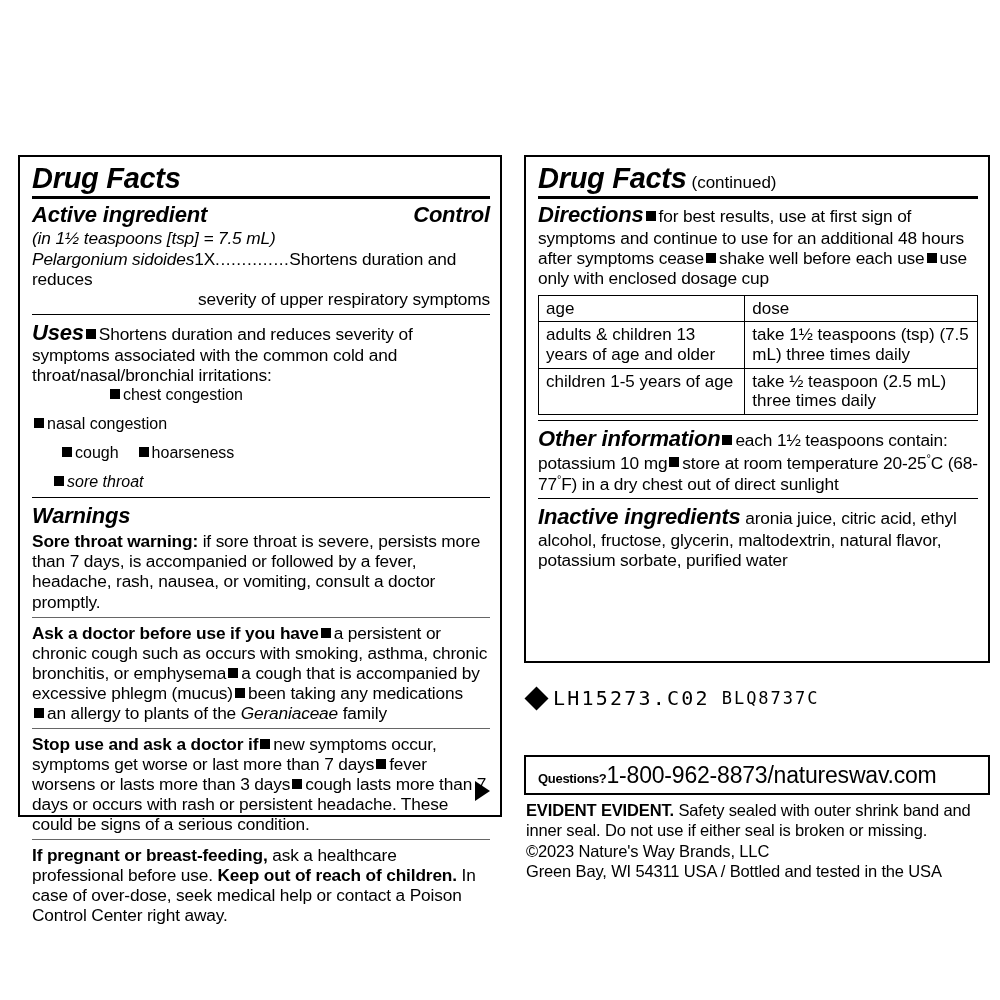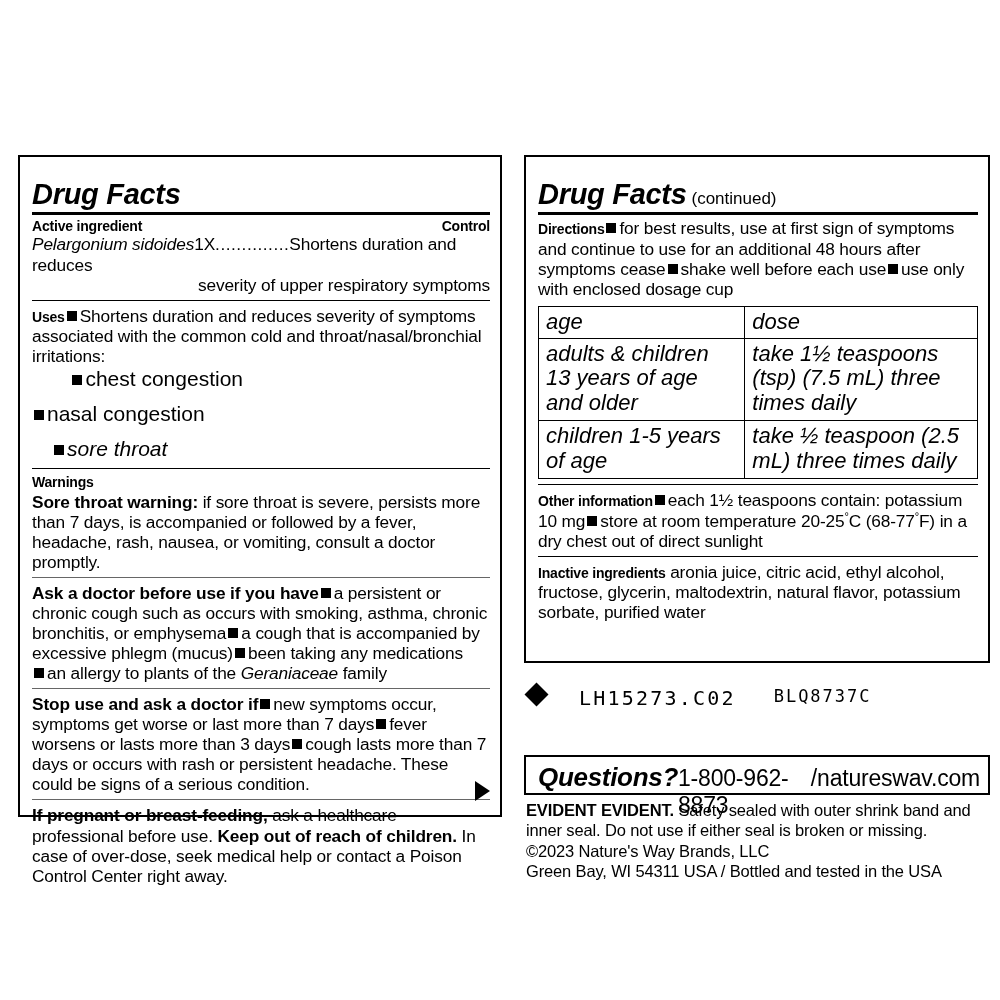--- a/index.html
+++ b/index.html
@@ -19,21 +19,21 @@
   
   .panel {
     position: absolute;
     border: 2.5px solid #000;
     background: #fff;
   }
   #left-panel  { left: 18px;  top: 155px; width: 484px; height: 662px; }
   #right-panel { left: 524px; top: 155px; width: 466px; height: 508px; }
   #questions-panel { left: 524px; top: 755px; width: 466px; height: 40px; border: 2.5px solid #000; }
 
-  .panel-inner { padding: 6px 10px 4px 12px; margin-top: 16px; }
+  .panel-inner { padding: 6px 10px 4px 12px; }
 
   
   .df-title {
     font-size: 29px;
     font-style: italic;
     font-weight: bold;
     letter-spacing: -0.3px;
     line-height: 1.05;
     display: flex;
     align-items: baseline;
@@ -45,21 +45,22 @@
     font-weight: normal;
     letter-spacing: 0;
   }
   .rule-thick { border-top: 3px solid #000; margin: 3px 0 3px 0; }
   .rule-thin  { border-top: 1px solid #000; margin: 5px 0 5px 0; }
   .rule-hair  { border-top: 1px solid #666; margin: 5px 0 5px 0; }
 
   
   .row { display: flex; justify-content: space-between; align-items: baseline; }
   .hdr-ital {
-    font-size: 14px;
+    font-size: 22px;
+    font-style: italic;
     font-weight: bold;
     letter-spacing: -0.2px;
   }
   .body {
     font-size: 17.3px;
     line-height: 1.16;
     letter-spacing: -0.15px;
   }
   .ital { font-style: italic; }
   .bold { font-weight: bold; }
@@ -70,50 +71,50 @@
     margin: 0 3px 1px 2px;
     vertical-align: baseline;
   }
   .ind-right { text-align: right; }
   .dots { letter-spacing: 0.5px; }
 
   
   .uses-bullets {
     display: flex;
     flex-wrap: wrap;
-    font-size: 21px;
+    font-size: 16px;
     line-height: 1.25;
     gap: 9px;
   }
   .uses-bullets .cell { width: 50%; }
   .uses-label { font-size:17.3px; }
 
   
   table.dose {
     width: 100%;
     border-collapse: collapse;
-    font-size: 22px;
+    font-size: 17px;
     line-height: 1.13;
-    font-style: italic;
   }
   table.dose td {
     border: 1.6px solid #000;
     padding: 3px 6px 4px 7px;
     vertical-align: top;
   }
   table.dose tr.head td { padding-bottom: 3px; }
   table.dose td.c1 { width: 47%; }
 
   
   #lot-line {
     position: absolute;
     left: 528px; top: 686px;
     width: 460px;
     display: flex;
-    gap: 30px;
+    align-items: center;
+    gap: 4px;
   }
   .diamond {
     width: 17px; height: 17px;
     background: #000;
     transform: rotate(45deg);
     margin-right: 4px;
   }
   .lotcode {
     font-family: "DejaVu Sans Mono", monospace;
     font-size: 20px;
@@ -122,23 +123,22 @@
   .lotcode.second { font-size: 17px; letter-spacing: 2px; margin-left: 8px; }
 
   
   .q-inner {
     display: flex;
     align-items: baseline;
     padding: 5px 8px 4px 12px;
     font-size: 18px;
   }
   .q-label {
-    font-style: italic;
     font-weight: bold;
-    font-size: 26px;
+    font-size: 13px;
     letter-spacing: -0.3px;
   }
   .q-rest { font-size: 23px; letter-spacing: -0.2px; }
 
   
   #footer {
     position: absolute;
     left: 526px; top: 800px;
     width: 470px;
     font-size: 16.5px;
@@ -167,33 +167,35 @@
 
       <div class="df-title">
         <span>Drug Facts</span>
       </div>
       <div class="rule-thick"></div>
 
       <div class="row">
         <span class="hdr-ital">Active ingredient</span>
         <span class="hdr-ital">Control</span>
       </div>
+      <div class="body ital">(in 1½ teaspoons [tsp] = 7.5 mL)</div>
       <div class="body">
         <span class="ital">Pelargonium sidoides</span><span>1X</span><span class="dots">..............</span><span>Shortens duration and reduces</span>
       </div>
       <div class="body ind-right">severity of upper respiratory symptoms</div>
 
       <div class="rule-thin"></div>
 
       <div class="body">
         <span class="hdr-ital">Uses</span><span class="sq"></span><span class="uses-label">Shortens duration and reduces severity of symptoms associated with the common cold and throat/nasal/bronchial irritations:</span>
       </div>
       <div class="uses-bullets">
         <div class="cell" style="text-align:right;padding-right:18px;"><span class="sq"></span><span>chest congestion</span></div>
         <div class="cell"><span class="sq"></span><span>nasal congestion</span></div>
+        <div class="cell" style="padding-left:28px;"><span class="sq"></span><span>cough</span><span style="display:inline-block;width:18px;"></span><span class="sq"></span><span>hoarseness</span></div>
         <div class="cell" style="padding-left:20px;font-style:italic;"><span class="sq"></span><span>sore throat</span></div>
       </div>
 
       <div class="rule-thin"></div>
 
       <div class="hdr-ital">Warnings</div>
       <div class="body" style="margin-top:2px;">
         <span class="bold">Sore throat warning:</span>
         <span>if sore throat is severe, persists more than 7 days, is accompanied or followed by a fever, headache, rash, nausea, or vomiting, consult a doctor promptly.</span>
       </div>

